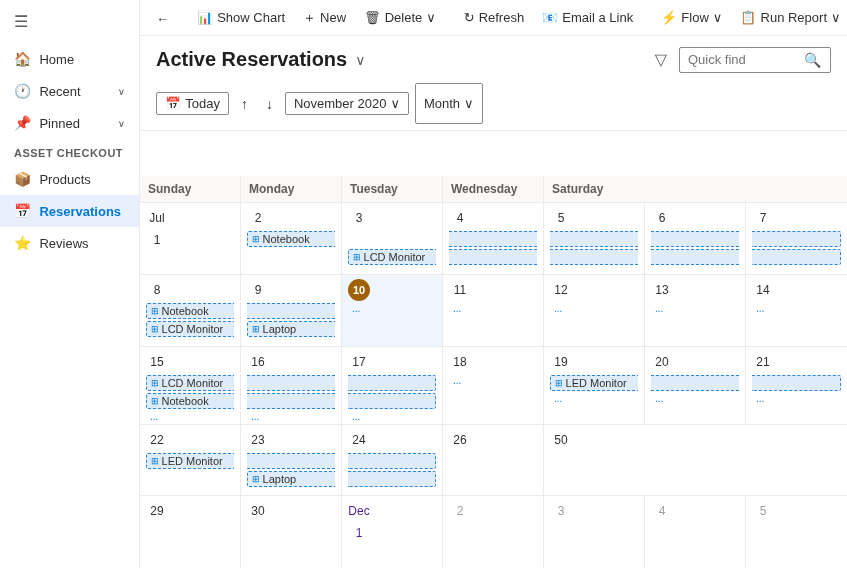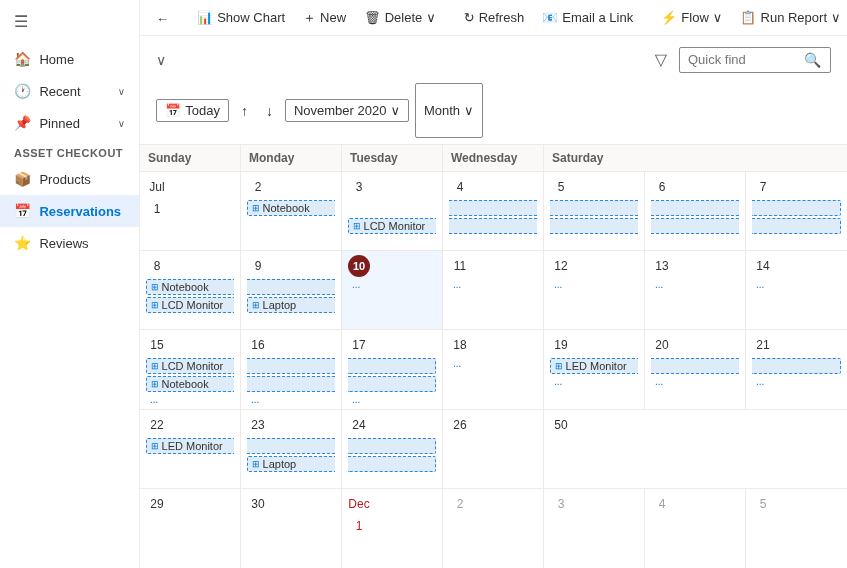--- a/index.html
+++ b/index.html
@@ -151,41 +151,42 @@
       cursor: pointer;
       color: #323130;
       font-size: 14px;
       padding: 2px 6px;
       border-radius: 2px;
     }
     .cal-month-btn {
       display: flex;
       align-items: center;
       gap: 4px;
-      padding: 19px 8px;
+      padding: 12px 8px;
       border: 1px solid #8a8886;
       border-radius: 2px;
       background: #fff;
       cursor: pointer;
       font-size: 13px;
       color: #323130;
     }
 
     
     .calendar {
       flex: 1;
       display: flex;
       flex-direction: column;
       overflow: hidden;
     }
     .cal-header-row {
       display: grid;
       grid-template-columns: repeat(7, 1fr);
       background: #faf9f8;
       border-bottom: 1px solid #edebe9;
+      margin-top: 45px;
     }
     .cal-header-cell {
       padding: 6px 8px;
       font-size: 12px;
       font-weight: 600;
       color: #605e5c;
       text-align: left;
       border-right: 1px solid #edebe9;
     }
     .cal-header-cell:last-child { border-right: none; }
@@ -336,20 +337,21 @@
     </button>
     <button class="toolbar-btn">
       <span>📋</span>
       <span>Run Report</span>
       <span>∨</span>
     </button>
 
   </div>
 
   <div class="page-header">
+    <span class="page-title">Active Reservations</span>
     <span class="page-title-chevron">∨</span>
     <button class="filter-icon-btn">▽</button>
     <div class="quick-find">
       <input type="text" placeholder="Quick find" style="">
       <span class="quick-find-icon">🔍</span>
     </div>
   </div>
 
   <div class="cal-nav">
     <button class="cal-nav-btn">
@@ -435,21 +437,21 @@
         </div>
         <div class="cal-day">
           <div class="day-num">9</div>
           <div class="event-bar blue-dashed continues-both" style="background:#deecf9;border-top:1px dashed #2b88d8;border-bottom:1px dashed #2b88d8;"></div>
           <div class="event-bar blue-dashed continues-right">
             <span class="event-icon">⊞</span>
             <span>Laptop</span>
           </div>
         </div>
         <div class="cal-day today">
-          <div class="day-num" style="background:#7f1d1d;color:#fff;border-radius:50%;width:22px;height:22px;display:flex;align-items:center;justify-content:center;font-size:11px;font-weight:600;">10</div>
+          <div class="day-num" style="background:#a16207;color:#fff;border-radius:50%;width:22px;height:22px;display:flex;align-items:center;justify-content:center;font-size:11px;font-weight:600;">10</div>
           <div class="more-indicator">...</div>
         </div>
         <div class="cal-day">
           <div class="day-num">11</div>
           <div class="more-indicator">...</div>
         </div>
         <div class="cal-day">
           <div class="day-num">12</div>
           <div class="more-indicator">...</div>
         </div>
@@ -542,21 +544,21 @@
       </div>
 
       <div class="cal-week">
         <div class="cal-day">
           <div class="day-num">29</div>
         </div>
         <div class="cal-day">
           <div class="day-num">30</div>
         </div>
         <div class="cal-day other-month">
-          <div class="day-num" style="color:#b91c1c;">Dec 1</div>
+          <div class="day-num" style="color:#4c1d95;">Dec 1</div>
         </div>
         <div class="cal-day other-month">
           <div class="day-num" style="color:#a19f9d;">2</div>
         </div>
         <div class="cal-day other-month">
           <div class="day-num" style="color:#a19f9d;">3</div>
         </div>
         <div class="cal-day other-month">
           <div class="day-num" style="color:#a19f9d;">4</div>
         </div>

